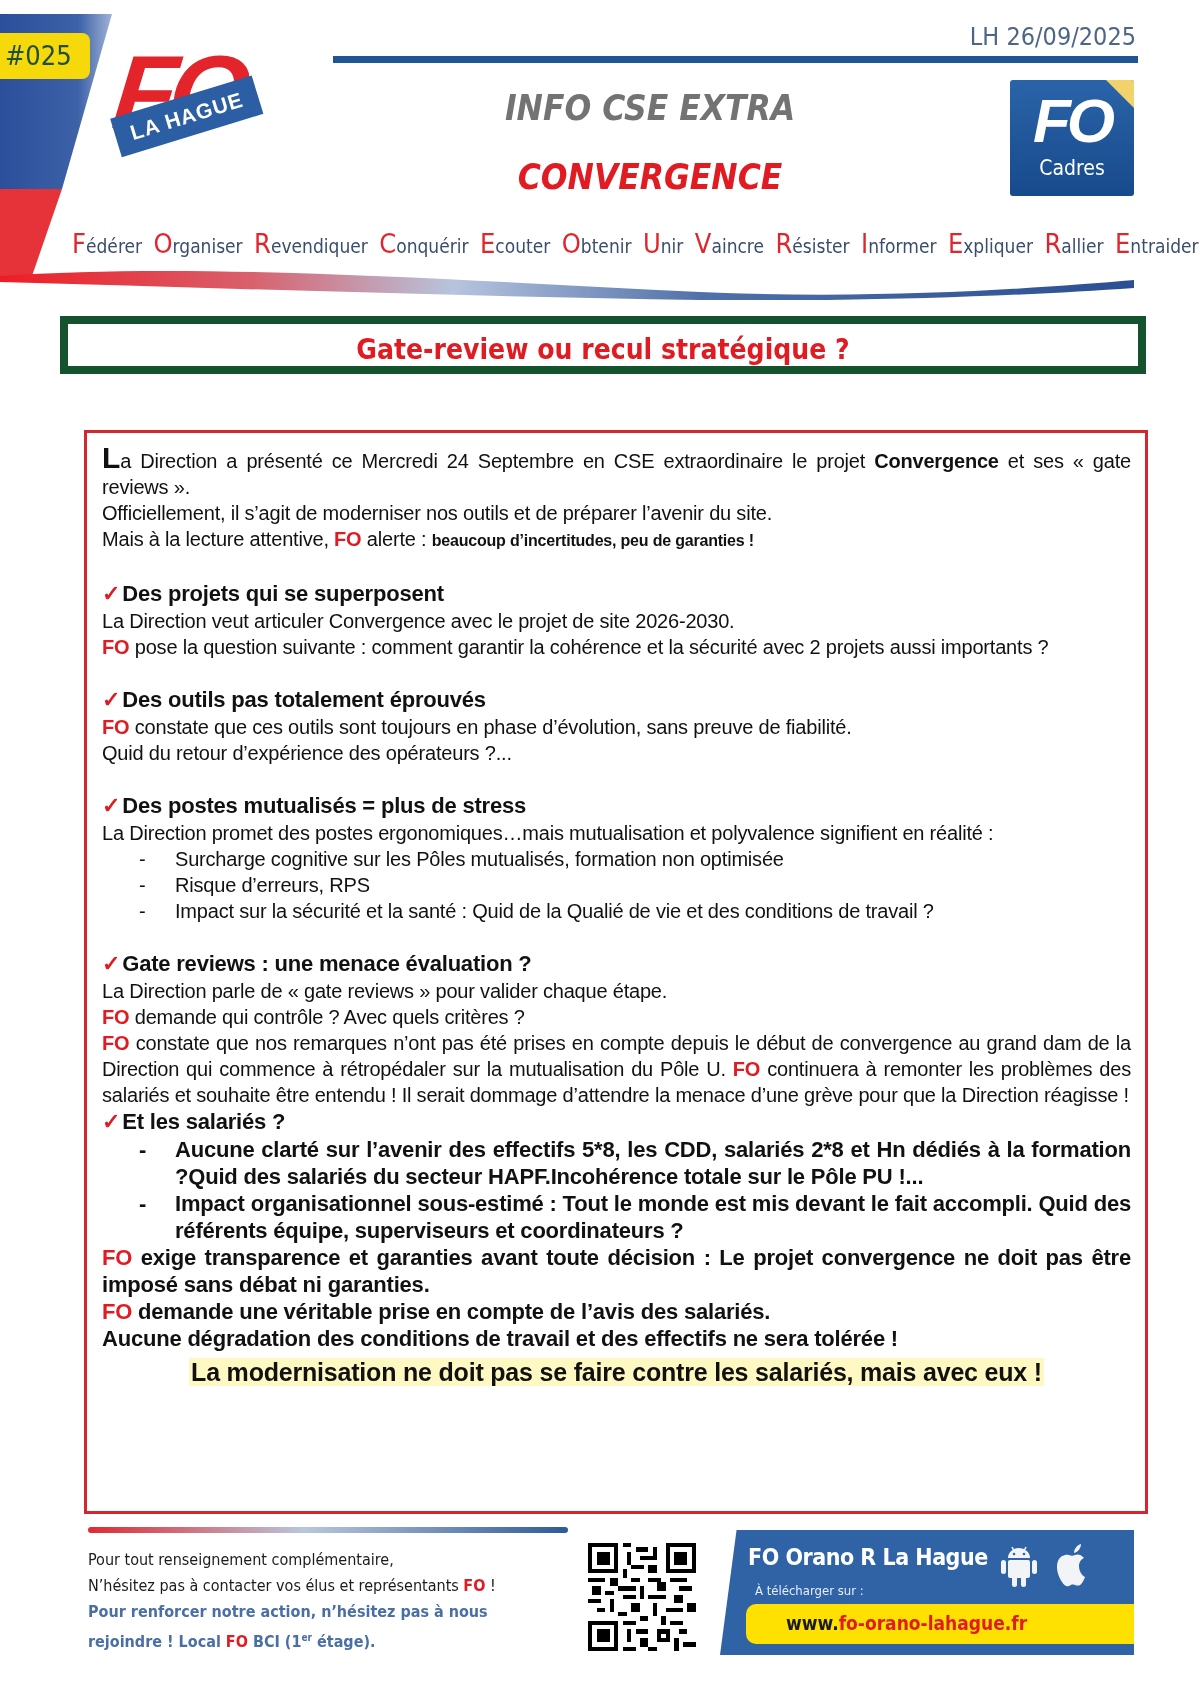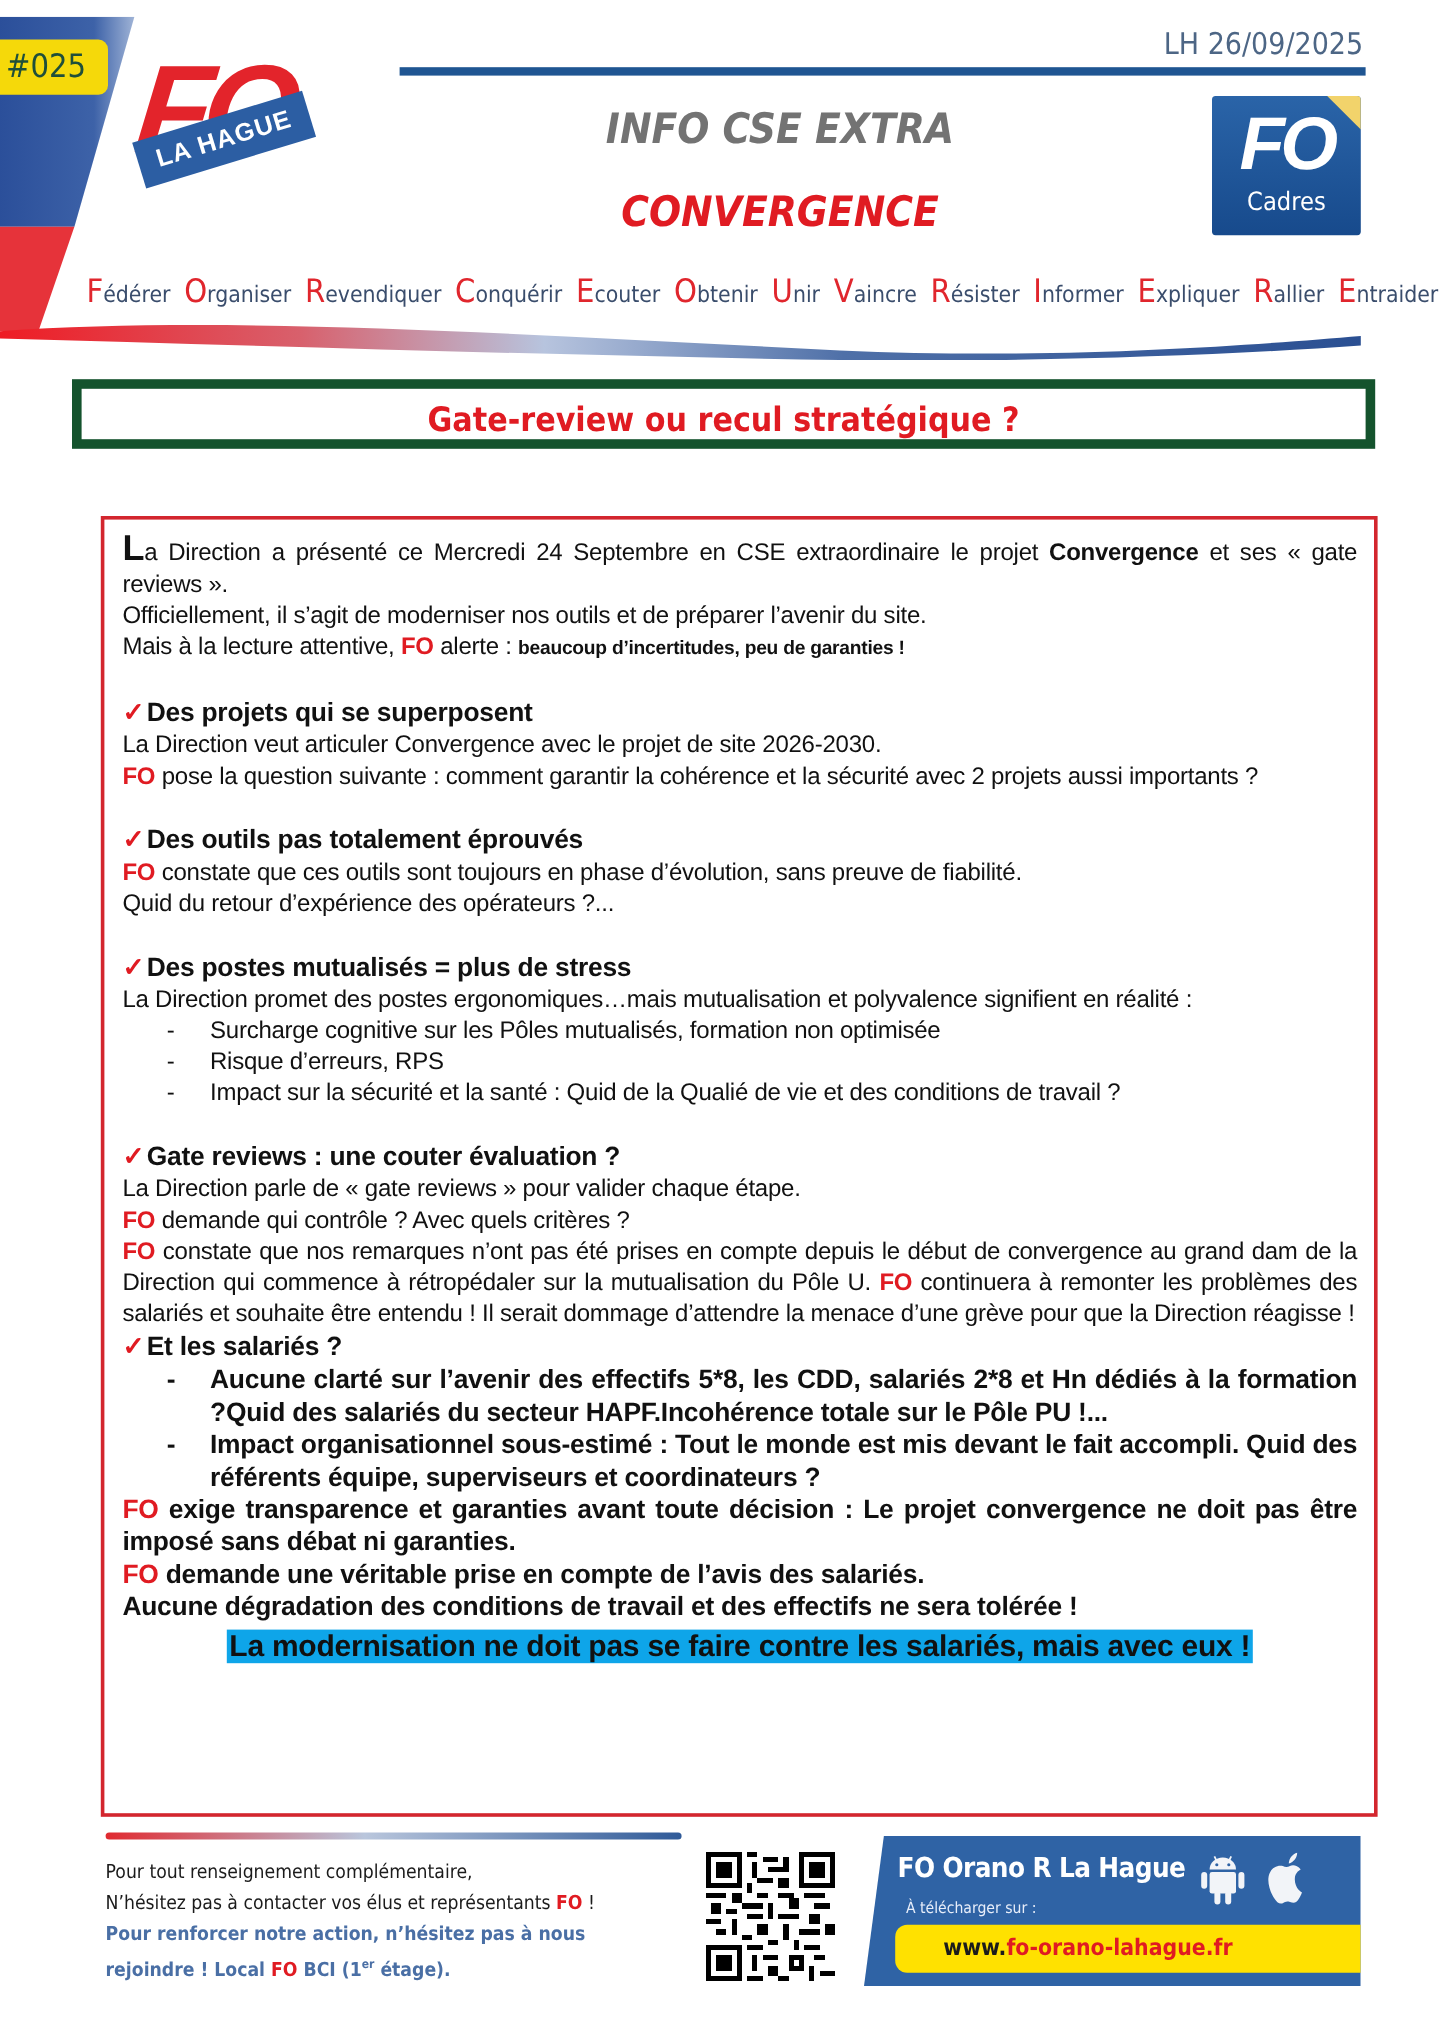--- a/index.html
+++ b/index.html
@@ -48,21 +48,21 @@
   .big-l { font-size: 30px; font-weight: bold; }
   .lead-strong { font-weight: bold; font-size: 16px; }
   .sec-title { font-weight: bold; font-size: 22px; line-height: 28px; margin-top: 26px !important; }
   .check { color: #e01b22; font-weight: bold; margin-right: 2px; }
   .bullet-list { list-style: none; padding-left: 37px; }
   .bullet-list li { position: relative; padding-left: 36px; }
   .bullet-list li .dash { position: absolute; left: 0; top: 0; }
   .bold-list li { font-weight: bold; font-size: 22px; line-height: 27px; text-align: justify; text-align-last: left; }
   .strong-block { font-weight: bold; font-size: 22px; line-height: 27px; }
   .highlight-line { text-align: center; margin-top: 4px !important; }
-  .highlight-line span { background: #0ea5e9; font-weight: bold; font-size: 25px; line-height: 32px; padding: 0 2px; }
+  .highlight-line span { background: #fef9c3; font-weight: bold; font-size: 25px; line-height: 32px; padding: 0 2px; }
 
   
   .foot-rule { position: absolute; left: 88px; top: 1527px; width: 480px; height: 6px; border-radius: 3px; background: linear-gradient(90deg, #e02a30, #b9c6dc 45%, #2f5a98); }
   .foot-text { position: absolute; left: 88px; top: 1547px; font-family: "DejaVu Sans Condensed","DejaVu Sans", sans-serif; font-size: 16px; line-height: 26px; color: #1b1b1b; }
   .foot-text .blue { color: #4a6fa5; font-weight: bold; }
   .foot-text .fo { color: #e01b22; font-weight: bold; }
   .foot-text sup { font-size: 10px; }
 
   .qr { position: absolute; left: 585px; top: 1543px; width: 114px; height: 108px; }
 
@@ -157,21 +157,21 @@
     <p>Quid du retour d’expérience des opérateurs ?...</p>
 
     <p class="sec-title"><span class="check">✓</span><span>Des postes mutualisés = plus de stress</span></p>
     <p>La Direction promet des postes ergonomiques…mais mutualisation et polyvalence signifient en réalité :</p>
     <ul class="bullet-list">
       <li><span class="dash">-</span><span>Surcharge cognitive sur les Pôles mutualisés, formation non optimisée</span></li>
       <li><span class="dash">-</span><span>Risque d’erreurs, RPS</span></li>
       <li><span class="dash">-</span><span>Impact sur la sécurité et la santé : Quid de la Qualié de vie et des conditions de travail ?</span></li>
     </ul>
 
-    <p class="sec-title"><span class="check">✓</span><span>Gate reviews : une couter évaluation ?</span></p>
+    <p class="sec-title"><span class="check">✓</span><span>Gate reviews : une menace évaluation ?</span></p>
     <p>La Direction parle de « gate reviews » pour valider chaque étape.</p>
     <p><span class="fo">FO</span><span> demande qui contrôle ? Avec quels critères ?</span></p>
     <p class="just"><span class="fo">FO</span><span> constate que nos remarques n’ont pas été prises en compte depuis le début de convergence au grand dam de la Direction qui commence à rétropédaler sur la mutualisation du Pôle U. </span><span class="fo">FO</span><span> continuera à remonter les problèmes des salariés et souhaite être entendu ! Il serait dommage d’attendre la menace d’une grève pour que la Direction réagisse !</span></p>
 
     <p class="sec-title" style="margin-top:0 !important"><span class="check">✓</span><span>Et les salariés ?</span></p>
     <ul class="bullet-list bold-list">
       <li><span class="dash">-</span><span>Aucune clarté sur l’avenir des effectifs 5*8, les CDD, salariés 2*8 et Hn dédiés à la formation ?Quid des salariés du secteur HAPF.Incohérence totale sur le Pôle PU !...</span></li>
       <li><span class="dash">-</span><span>Impact organisationnel sous-estimé : Tout le monde est mis devant le fait accompli. Quid des référents équipe, superviseurs et coordinateurs ?</span></li>
     </ul>
 

